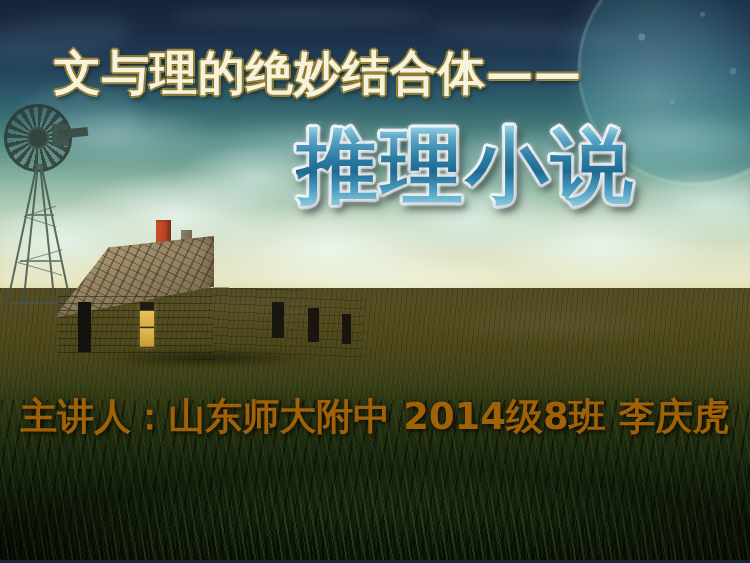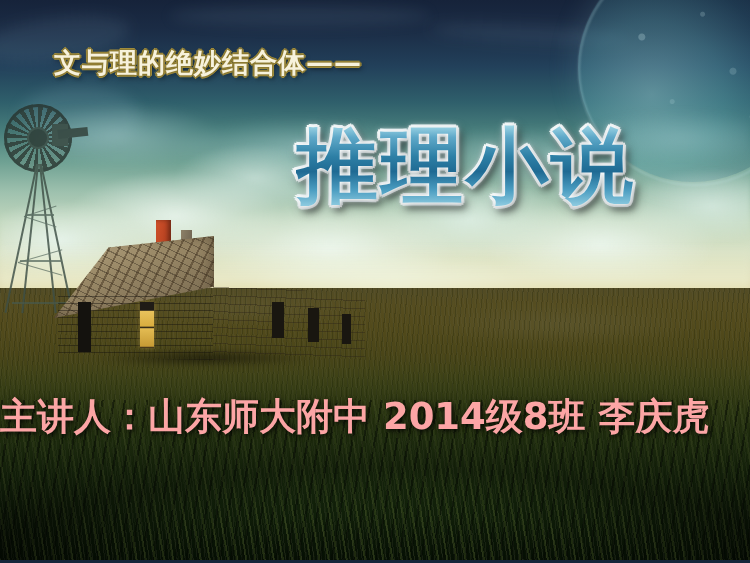--- a/index.html
+++ b/index.html
@@ -257,21 +257,21 @@
   .house-shadow{
     position:absolute;left:0;top:148px;width:330px;height:26px;
     background:radial-gradient(ellipse 150px 12px at 160px 12px, rgba(0,0,0,.55), rgba(0,0,0,0) 72%);
     filter:blur(3px);
   }
 
   
   .subtitle-top{
     position:absolute;left:54px;top:48px;width:560px;
     font-family:"DejaVu Serif","Liberation Serif",serif;
-    font-size:27px;line-height:1.08;font-weight:700;
+    font-size:47px;line-height:1.08;font-weight:700;
     letter-spacing:1px;
     color:#f7f2dc;
     white-space:nowrap;
     text-shadow:
       -1px -1px 0 #8c7a32, 1px -1px 0 #8c7a32,
       -1px  1px 0 #8c7a32, 1px  1px 0 #8c7a32,
       -2px  0   0 #a08c3c, 2px  0   0 #a08c3c,
        0   -2px 0 #a08c3c, 0    2px 0 #a08c3c,
        2px 3px 5px rgba(0,0,0,.55);
   }
@@ -306,26 +306,26 @@
     color:#ffffff;
     text-shadow:
       -2px -2px 0 #ffffff, 2px -2px 0 #ffffff,
       -2px  2px 0 #ffffff, 2px  2px 0 #ffffff,
       -3px  0   0 #f2fbfd, 3px  0   0 #f2fbfd,
        0   -3px 0 #f2fbfd, 0    3px 0 #f2fbfd,
        4px 5px 6px rgba(0,0,0,.40);
   }
 
   .presenter{
-    position:absolute;left:0;top:396px;width:636px;
+    position:absolute;left:0;top:396px;width:750px;
     text-align:center;
     font-family:"DejaVu Sans","Liberation Sans",sans-serif;
     font-size:37px;line-height:1.12;font-weight:700;
     letter-spacing:0px;
-    color:#fca5a5;
+    color:#a16207;
     white-space:nowrap;
     text-shadow:2px 2px 4px rgba(0,0,0,.62), 0 0 8px rgba(0,0,0,.35);
   }
 </style>
 </head>
 <body>
 
 <div class="slide">
 
   <div class="sky"></div>

